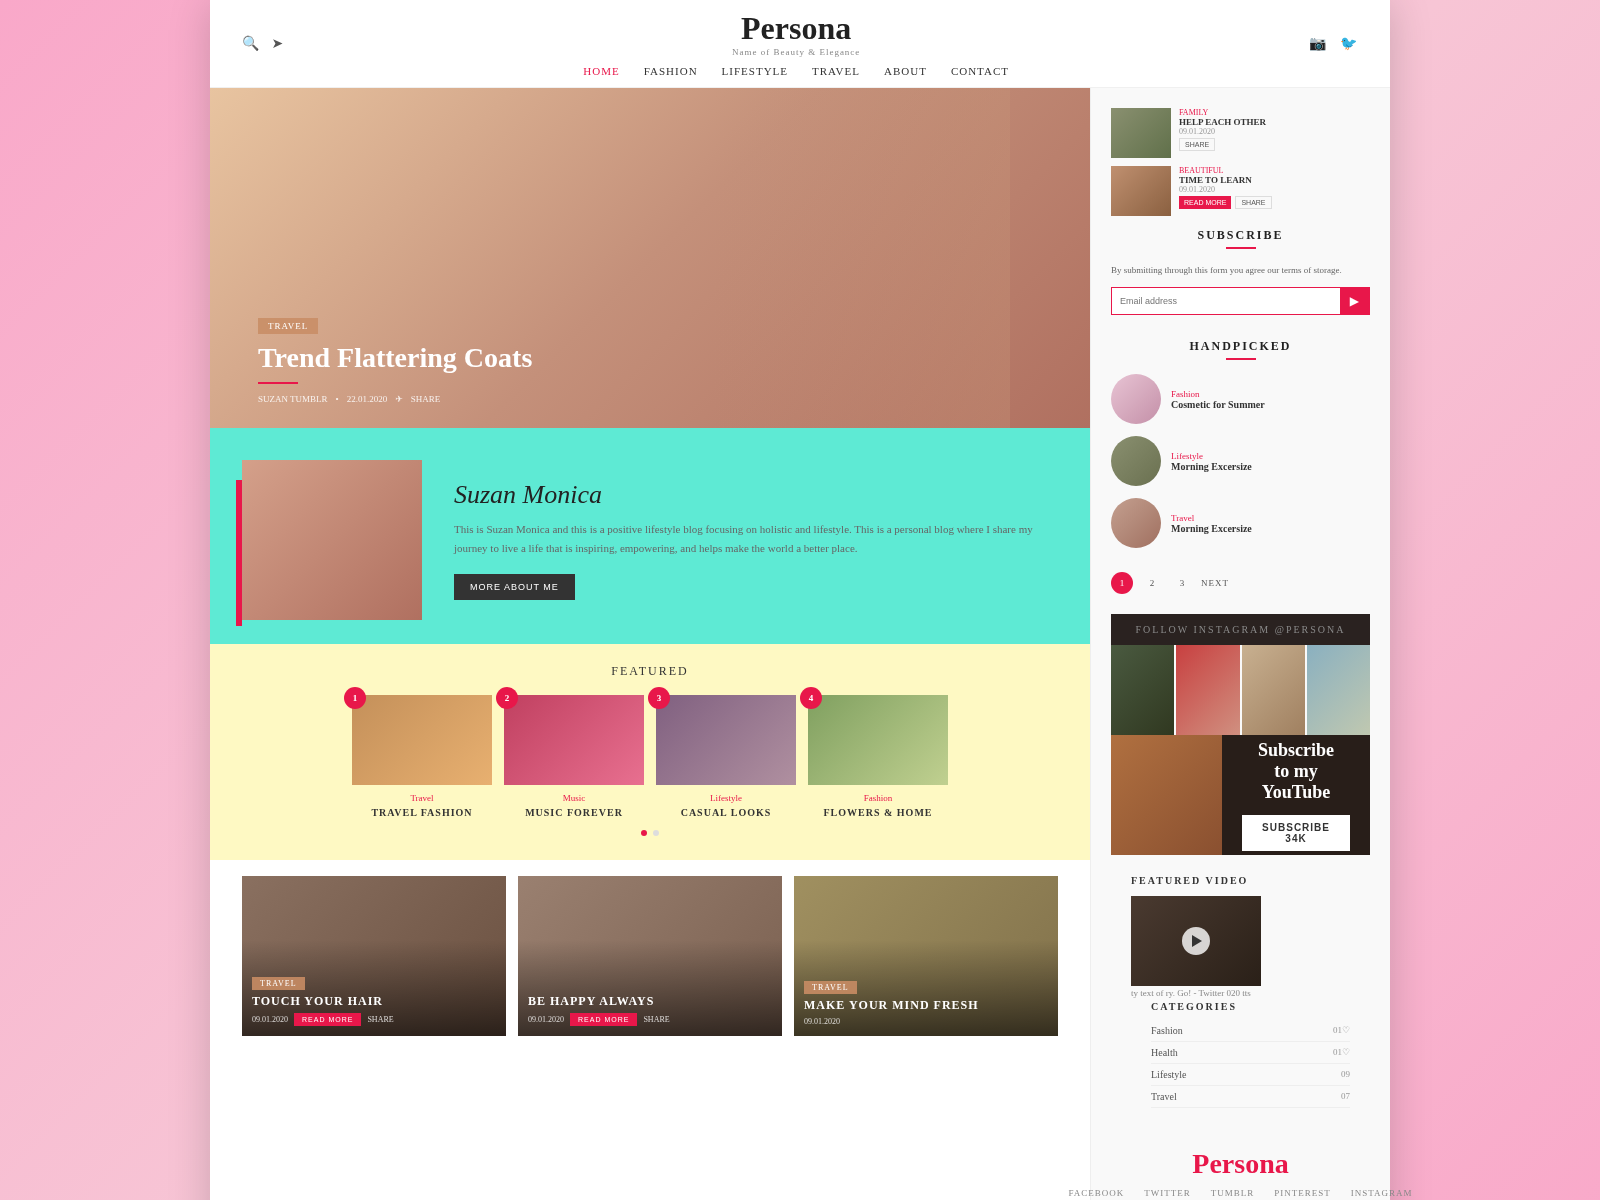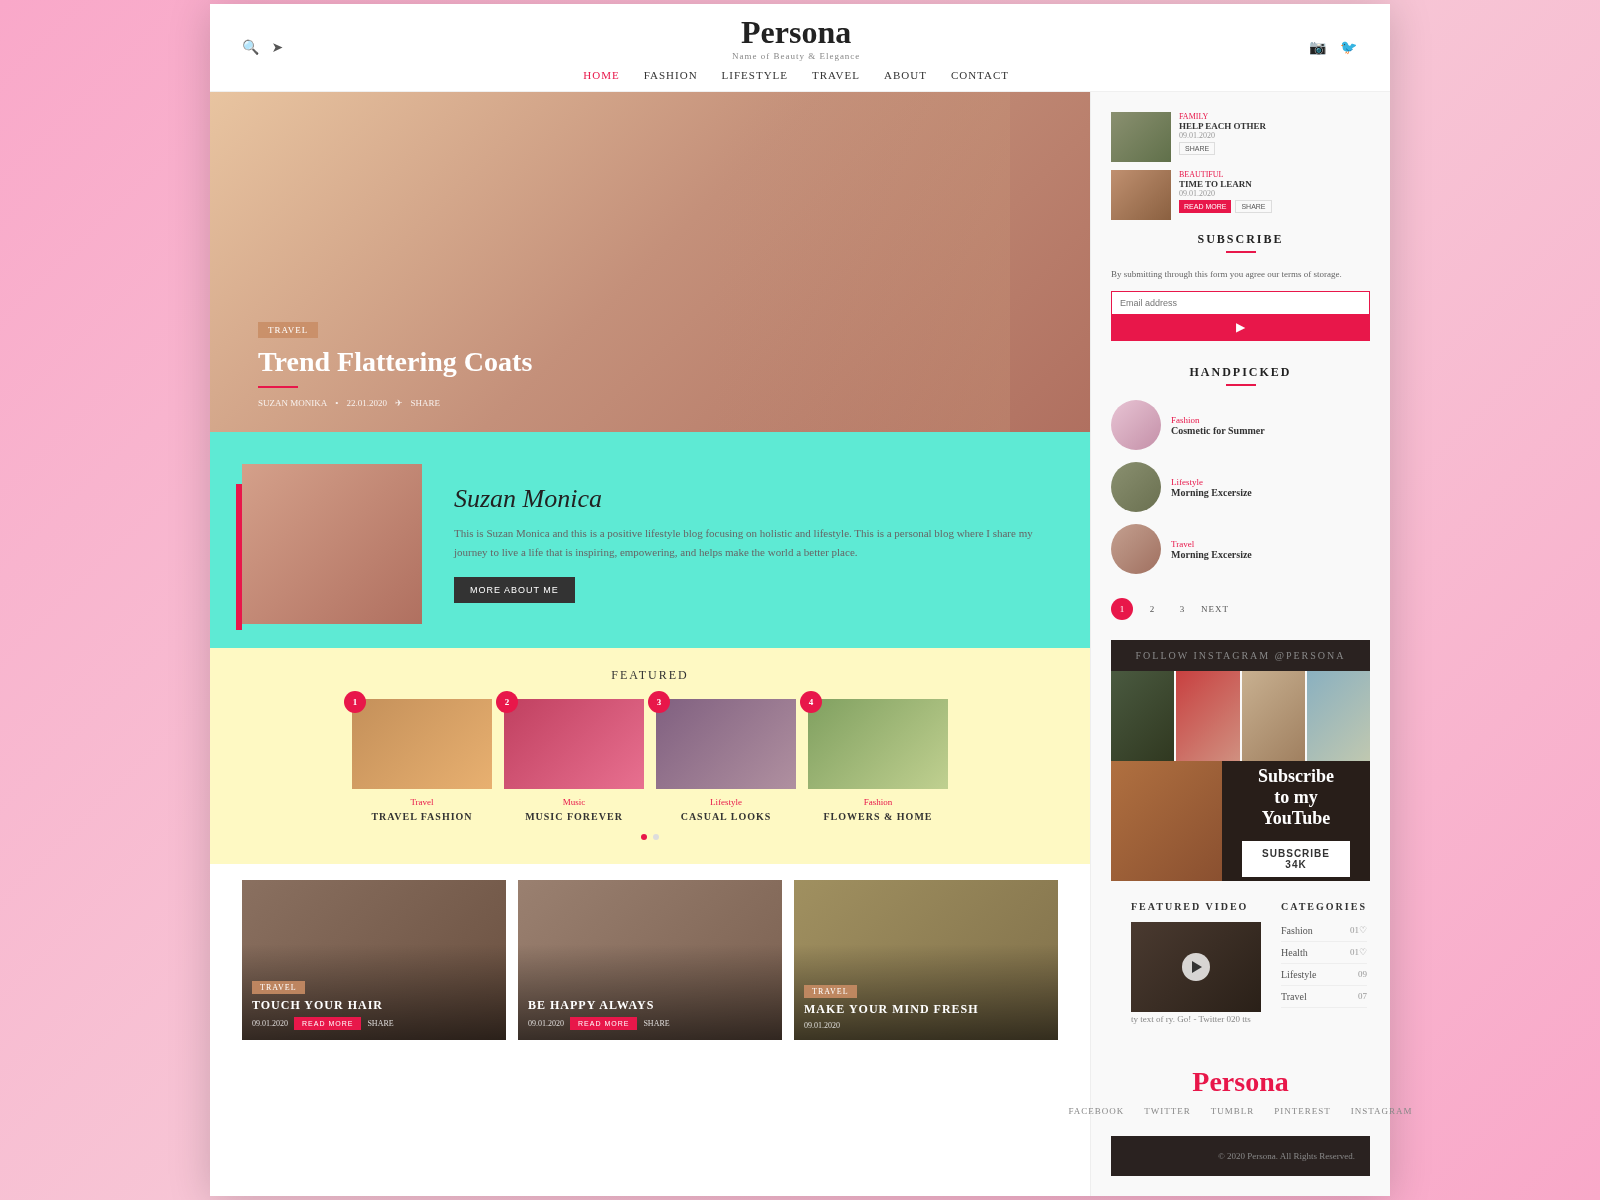--- a/index.html
+++ b/index.html
@@ -152,21 +152,21 @@
     
     .sidebar-section { margin-bottom: 24px; }
     .sidebar-section-title {
       font-size: 12px; font-weight: bold; text-align: center; color: #222;
       letter-spacing: 2px; text-transform: uppercase; margin-bottom: 4px;
     }
     .sidebar-underline { width: 30px; height: 2px; background: #e8174a; margin: 0 auto 14px; }
 
     
     .subscribe-text { font-size: 9px; color: #666; line-height: 1.6; margin-bottom: 10px; text-align: left; }
-    .subscribe-form { display: flex; border: 1px solid #e8174a; flex-direction: column; }
+    .subscribe-form { display: flex; border: 1px solid #e8174a; }
     .subscribe-input {
       flex: 1; border: none; padding: 6px 8px; font-size: 9px; outline: none; color: #888;
     }
     .subscribe-btn {
       background: #e8174a; color: #fff; border: none; padding: 6px 10px; cursor: pointer; font-size: 12px;
     }
 
     
     .handpicked-item { display: flex; align-items: center; gap: 10px; margin-bottom: 12px; }
     .handpicked-thumb { width: 50px; height: 50px; border-radius: 50%; background: linear-gradient(135deg, #d4a08a, #b07060); flex-shrink: 0; overflow: hidden; }
@@ -215,21 +215,21 @@
       flex: 1; display: flex; flex-direction: column; align-items: center; justify-content: center;
       background: rgba(40,30,25,0.92); padding: 20px;
     }
     .youtube-title { font-size: 18px; color: #fff; font-weight: bold; text-align: center; margin-bottom: 12px; }
     .youtube-btn {
       background: #fff; color: #333; font-size: 10px; padding: 7px 20px;
       border: none; cursor: pointer; letter-spacing: 1px; text-transform: uppercase; font-weight: bold;
     }
 
     
-    .featured-video-cats { display: flex; gap: 0; padding: 20px; background: #f9f9f9; }
+    .featured-video-cats { display: flex; gap: 0; padding: 20px; background: #f9f9f9; flex-direction: column; }
     .featured-video-side { flex: 1; }
     .featured-video-title { font-size: 10px; letter-spacing: 2px; color: #333; text-transform: uppercase; margin-bottom: 10px; font-weight: bold; }
     .video-thumb {
       width: 130px; height: 90px; background: linear-gradient(135deg, #4a3a30, #2a2018);
       position: relative; display: flex; align-items: center; justify-content: center;
     }
     .play-btn { width: 28px; height: 28px; border-radius: 50%; background: rgba(255,255,255,0.8); display: flex; align-items: center; justify-content: center; }
     .play-triangle { width: 0; height: 0; border-top: 6px solid transparent; border-bottom: 6px solid transparent; border-left: 10px solid #333; margin-left: 2px; }
     .sidebar-text { font-size: 9px; color: #888; line-height: 1.6; }
     .cats-side { flex: 1; padding-left: 20px; }
@@ -293,21 +293,21 @@
     <div class="content-area">
 
       <div class="hero">
         <div class="hero-bg"></div>
         <div class="hero-figure"></div>
         <div class="hero-content">
           <div class="hero-tag">TRAVEL</div>
           <div class="hero-title">Trend Flattering Coats</div>
           <div class="hero-underline"></div>
           <div class="hero-meta">
-            <span>SUZAN MONIKA</span>
+            <span>SUZAN TUMBLR</span>
             <span>•</span>
             <span>22.01.2020</span>
             <span>✈</span>
             <span>SHARE</span>
           </div>
         </div>
       </div>
 
       <div class="about-section">
         <div class="about-img"></div>

